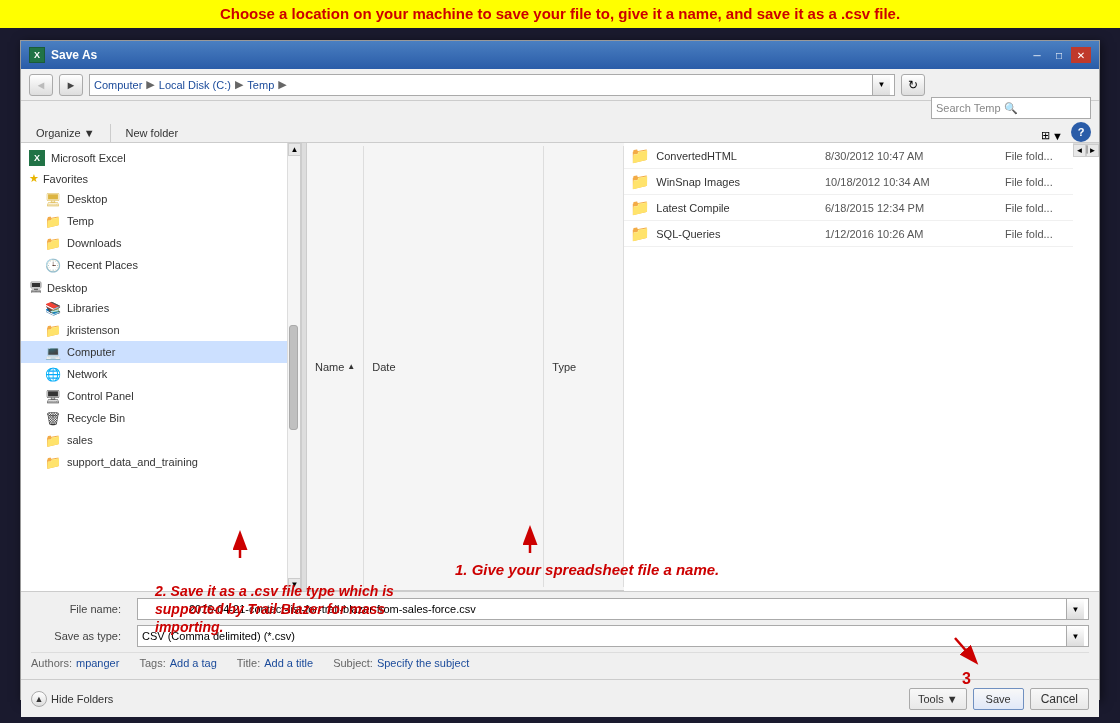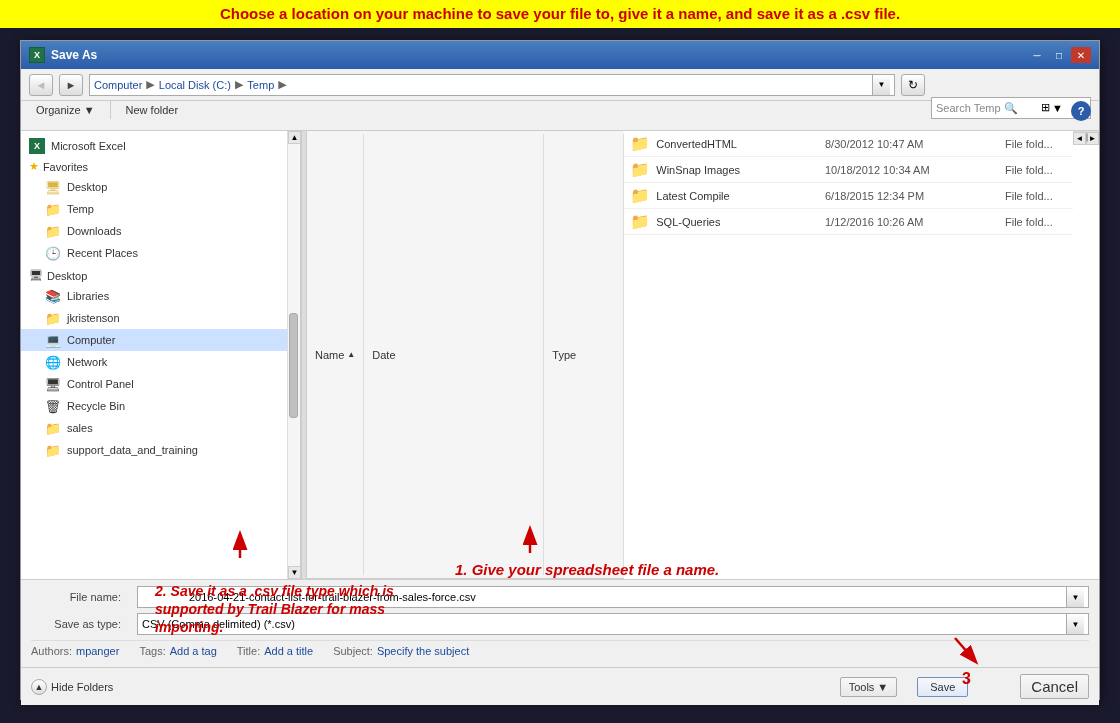--- a/index.html
+++ b/index.html
@@ -121,22 +121,22 @@
       gap: 4px;
       margin-top: 47px;
     }
     .search-icon-small { font-size: 11px; color: #555; }
 
     
     #toolbar {
       background: #f0f0f0;
       border-bottom: 1px solid #ccc;
       height: 30px;
-      display: flex; align-items: flex-start;
-      padding: 0 8px; gap: 8px;
+      display: flex; align-items: flex-end;
+      padding: 0 8px; gap: 8px; margin-top: 12px;
     }
     .toolbar-btn {
       display: flex; align-items: center; gap: 3px;
       padding: 2px 6px;
       background: transparent;
       border: 1px solid transparent;
       border-radius: 2px;
       cursor: pointer;
       font-size: 11px; color: #333;
     }
@@ -322,21 +322,21 @@
     }
     .hide-folders-arrow {
       width: 16px; height: 16px;
       background: linear-gradient(to bottom, #fff, #ddd);
       border: 1px solid #aaa;
       border-radius: 50%;
       display: flex; align-items: center; justify-content: center;
       font-size: 9px;
     }
     #footer-right {
-      display: flex; align-items: center; gap: 20px;
+      display: flex; gap: 6px;
     }
     .tools-btn {
       display: flex; align-items: center; gap: 3px;
       padding: 3px 8px;
       background: linear-gradient(to bottom, #f8f8f8, #e8e8e8);
       border: 1px solid #aaa;
       border-radius: 2px;
       cursor: pointer;
       font-size: 11px; color: #333;
     }
@@ -348,21 +348,21 @@
       cursor: pointer;
       font-size: 11px; color: #333;
       font-weight: normal;
     }
     .cancel-btn {
       padding: 3px 10px;
       background: linear-gradient(to bottom, #f8f8f8, #e8e8e8);
       border: 1px solid #aaa;
       border-radius: 2px;
       cursor: pointer;
-      font-size: 15px; color: #333; margin-left: 32px;
+      font-size: 12px; color: #333;
     }
     .vert-scrollbar {
       position: absolute;
       right: 0; top: 0; bottom: 0;
       width: 13px;
       background: #f5f5f5;
       border-left: 1px solid #ddd;
     }
     .vert-sb-thumb {
       position: absolute;

